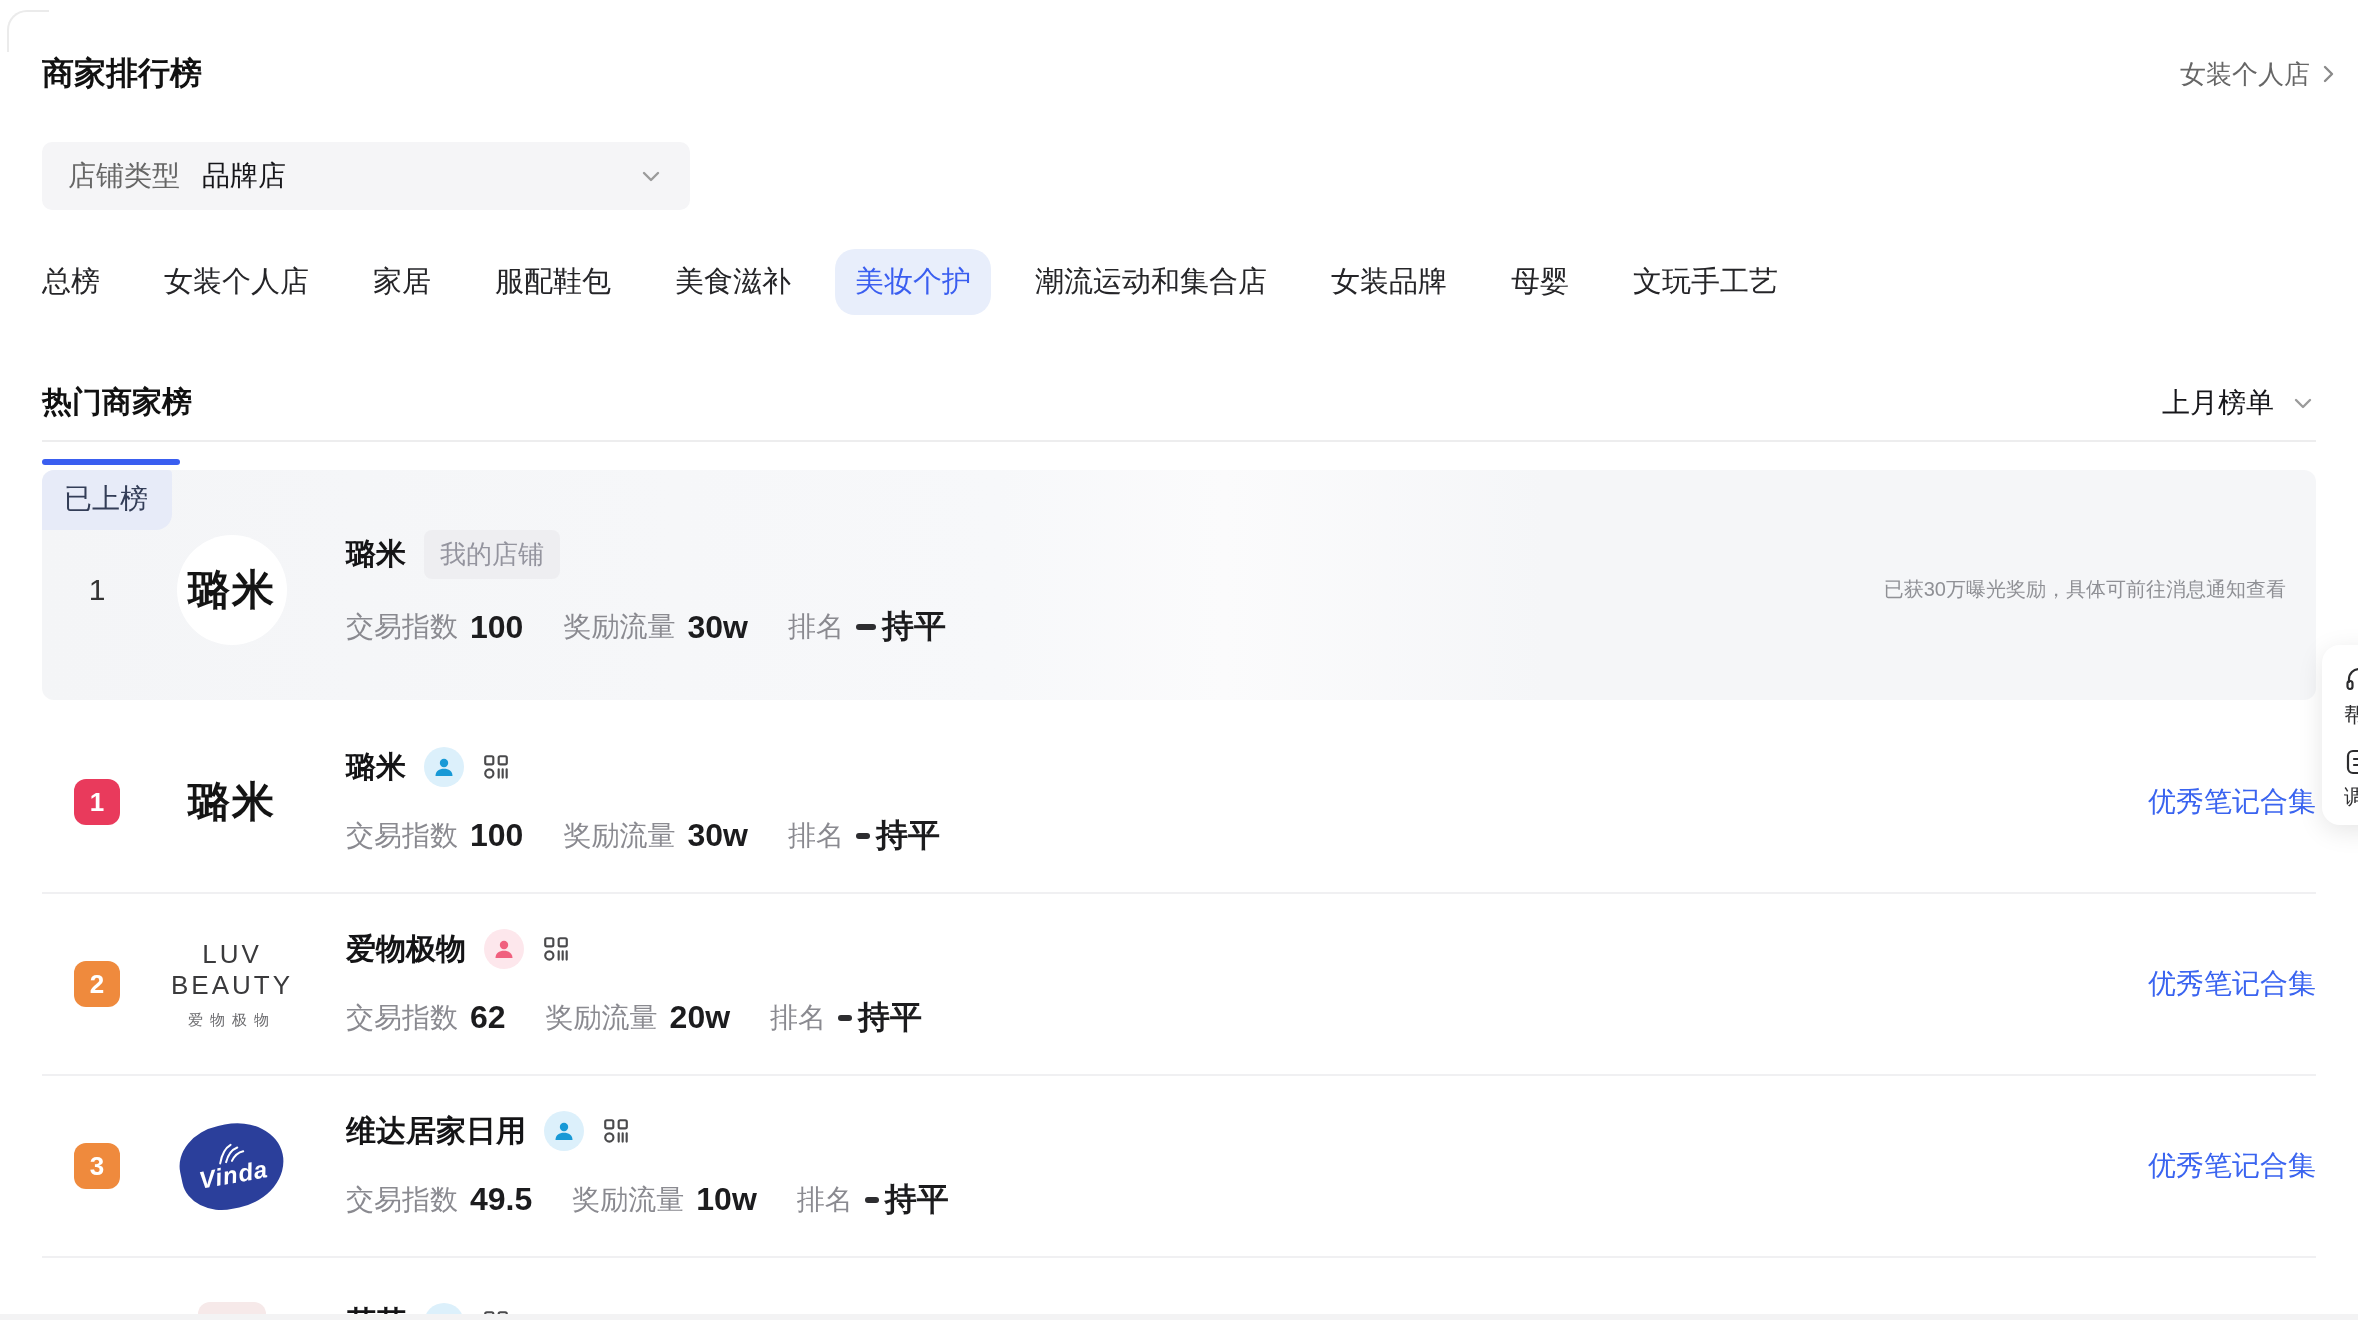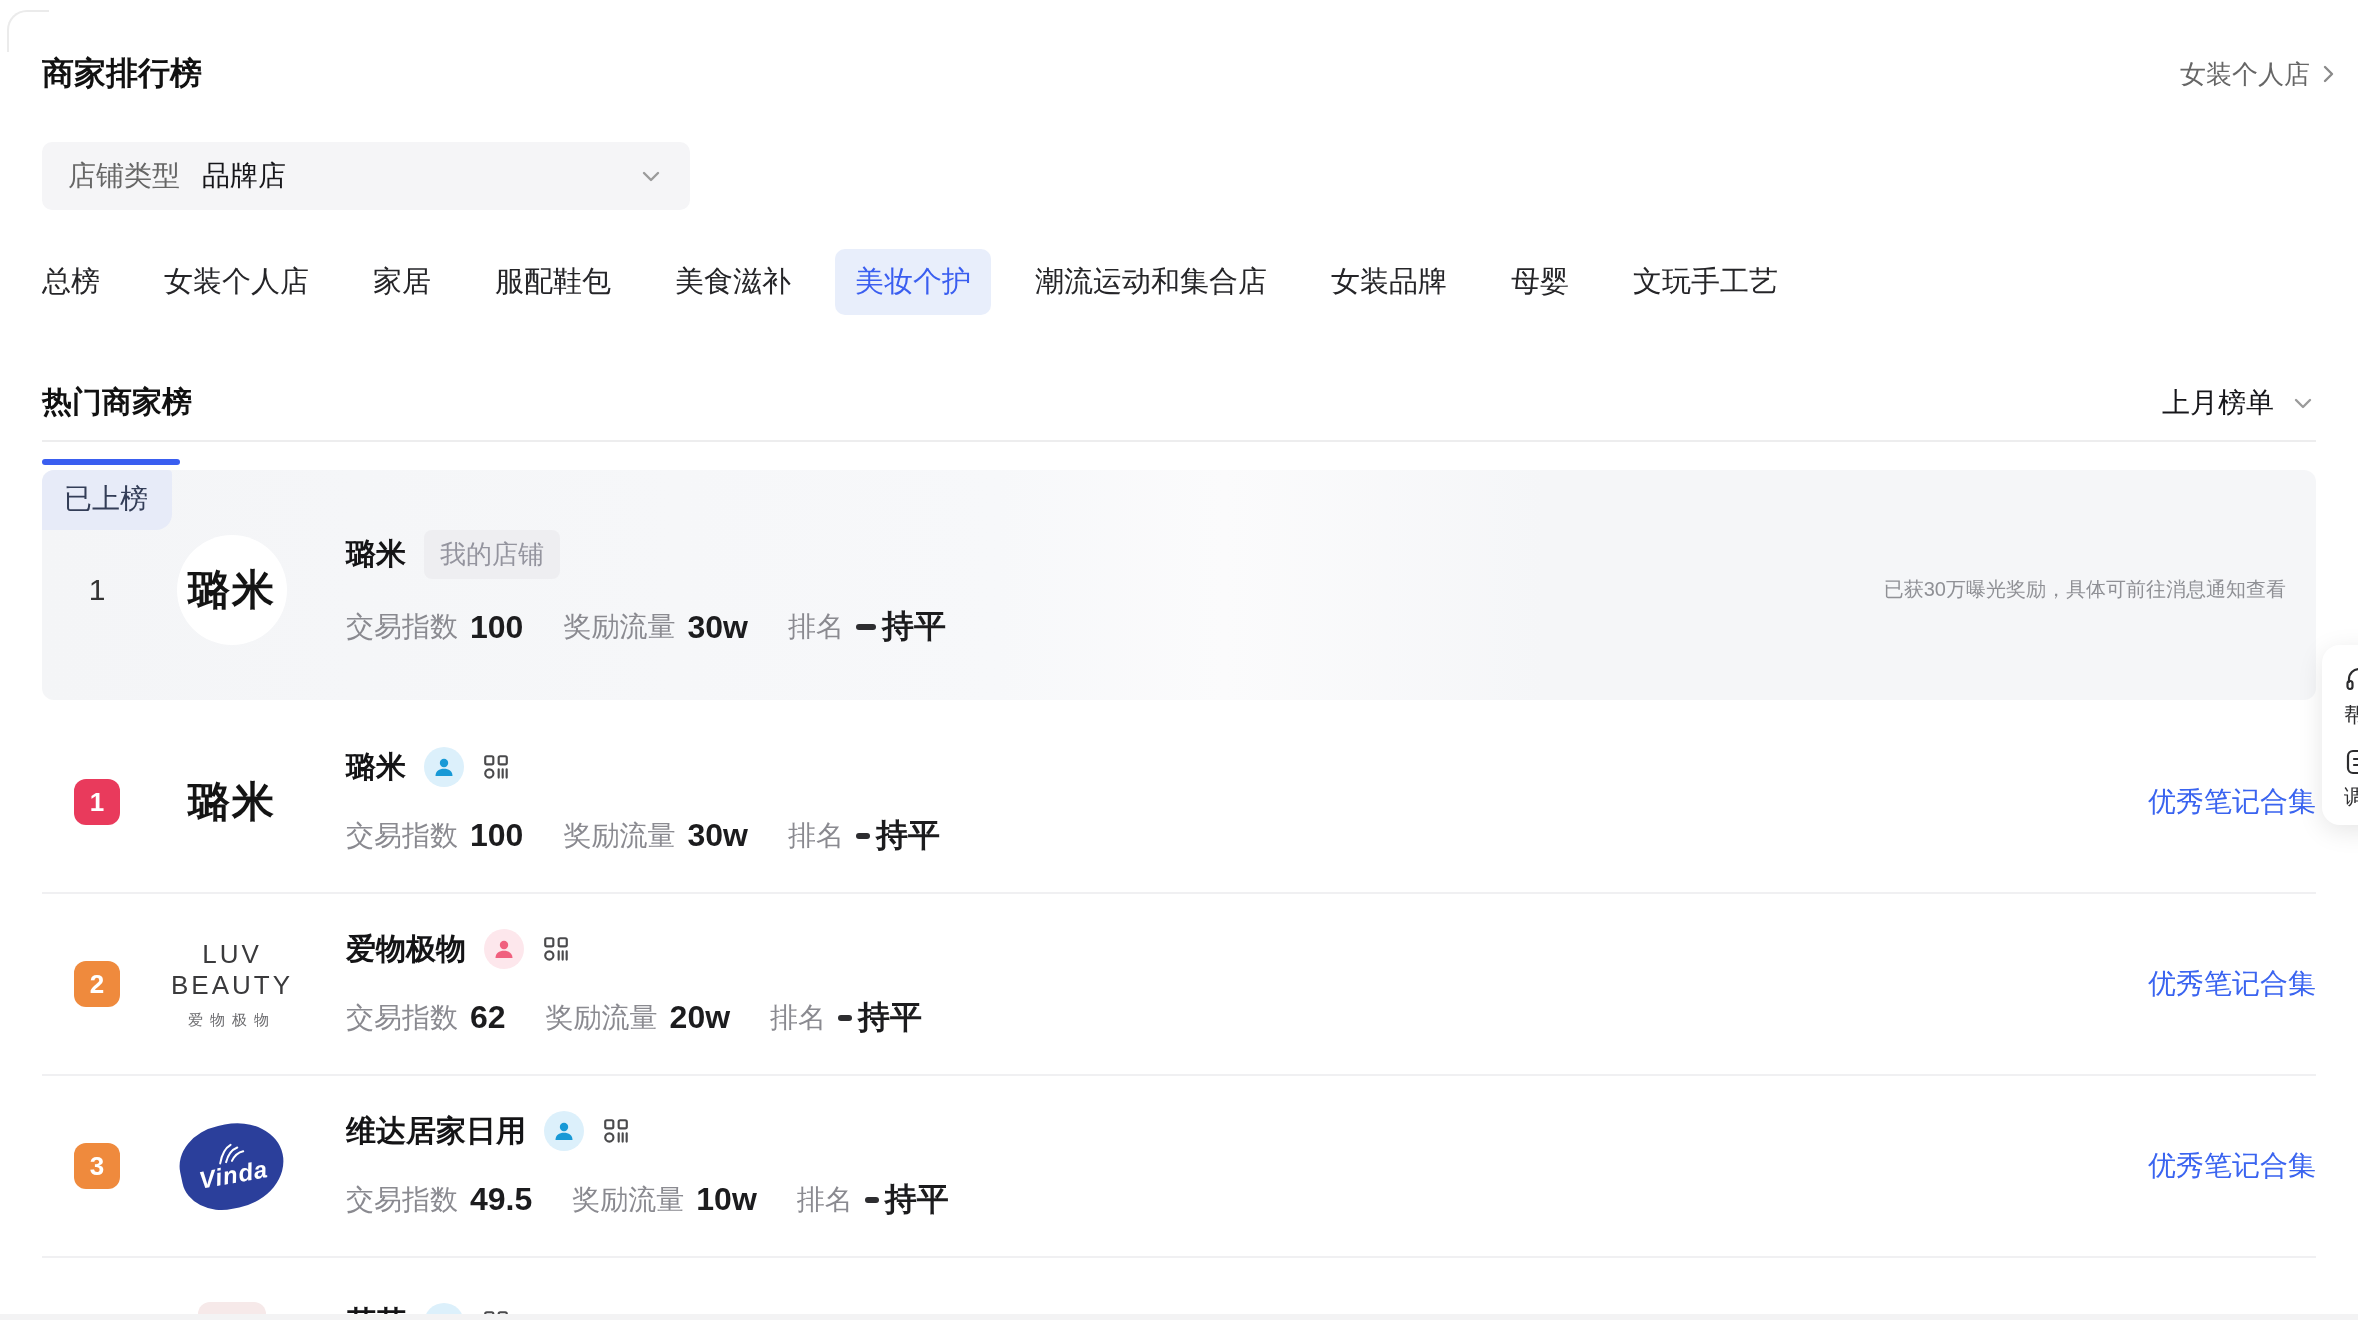--- a/index.html
+++ b/index.html
@@ -18,21 +18,21 @@
   
   .filter { position:absolute; left:42px; top:142px; width:648px; height:68px; background:#f5f5f7;
             border-radius:10px; display:flex; align-items:center; padding:0 26px; font-size:28px; cursor:pointer; }
   .filter-label { color:#666; }
   .filter-value { color:#16161a; font-weight:500; margin-left:22px; }
   .filter .chev { margin-left:auto; }
 
   
   .tabs { position:absolute; left:42px; top:262px; right:40px; display:flex; align-items:center; gap:64px; }
   .tab { font-size:29px; color:#252528; cursor:pointer; white-space:nowrap; }
-  .tab.active { color:#3a5ef0; background:#e8eefb; border-radius:10px; padding:13px 20px; margin:-13px -20px; font-weight:500; }
+  .tab.active { color:#3a5ef0; background:#e8eefb; border-radius:20px; padding:13px 20px; margin:-13px -20px; font-weight:500; }
 
   
   .section-head { position:absolute; left:42px; right:42px; top:382px; display:flex; align-items:flex-start; }
   .section-title-wrap { display:flex; flex-direction:column; }
   .section-title { font-size:30px; font-weight:700; color:#111; padding-bottom:36px; }
   .section-underline { height:6px; background:#3a5ef0; border-radius:3px; width:138px; }
   .month-select { margin-left:auto; display:flex; align-items:center; font-size:28px; color:#16161a; cursor:pointer; padding-top:2px; }
   .month-select .chev { margin-left:16px; }
   .head-divider { position:absolute; left:42px; right:42px; top:440px; height:2px; background:#ededee; }
 

